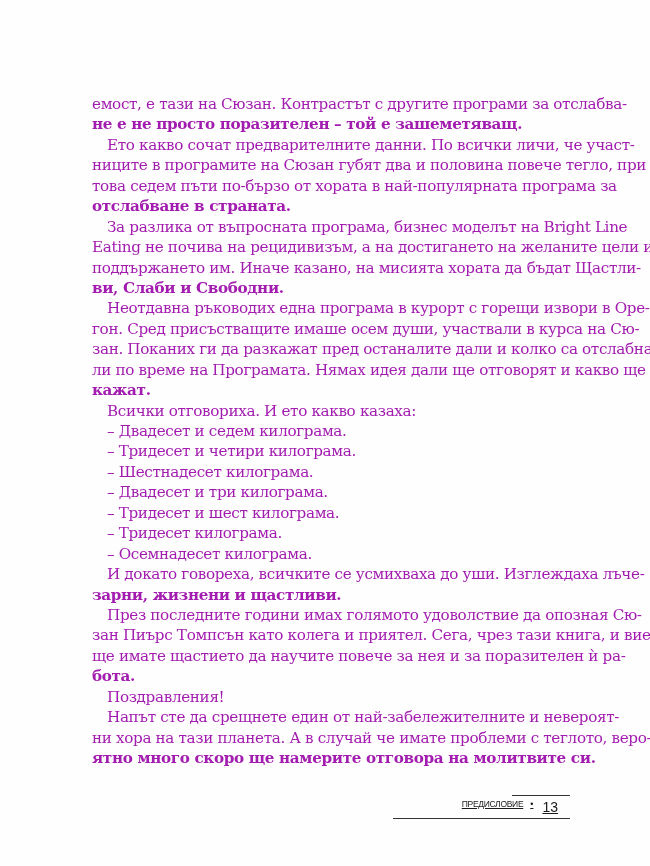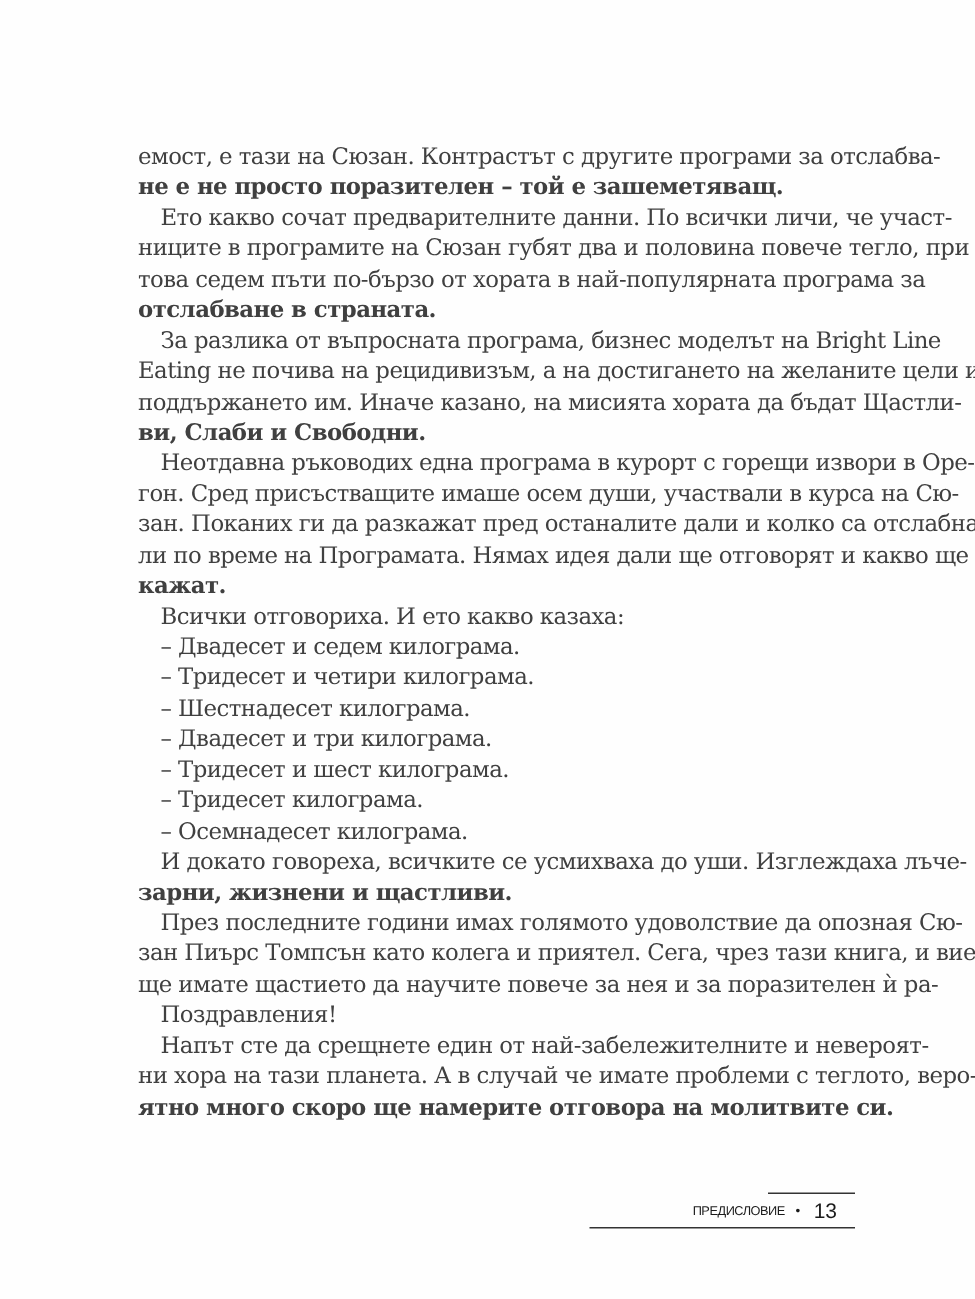--- a/index.html
+++ b/index.html
@@ -1,31 +1,31 @@
 <!DOCTYPE html>
 <html><head>
   <meta charset="utf-8">
   <style>
     html, body { margin: 0; padding: 0; background: #ffffff; }
     body { width: 650px; height: 866px; position: relative; overflow: hidden; }
     .page { position: absolute; left: 0; top: 0; width: 650px; height: 866px; background: #fefefe; }
     .text-block {
       position: absolute; left: 92px; top: 94px; width: 481px;
       font-family: "DejaVu Serif", "Liberation Serif", serif;
-      font-size: 15.2px; line-height: 20.45px; color: #404040;
+      font-size: 15.2px; line-height: 20.45px; color: #a21caf;
       letter-spacing: -0.35px;
     }
     .line { display: block; white-space: nowrap; height: 20.45px; text-align: justify; text-align-last: justify; }
     .line.last { text-align-last: left; font-weight: bold; }
     .line.indent { padding-left: 15px; }
     .line.dash { padding-left: 15px; text-align-last: left; }
     .footer-top-rule { position: absolute; left: 512px; top: 795px; width: 58px; height: 0; border-top: 1.2px solid #333; }
     .footer-bottom-rule { position: absolute; left: 393px; top: 818px; width: 177px; height: 0; border-top: 1.2px solid #333; }
     .footer { position: absolute; left: 440px; top: 799px; width: 130px; height: 16px;
-      font-family: "Liberation Sans", sans-serif; color: #1a1a1a; display: flex; align-items: center; justify-content: flex-end; }
+      font-family: "Liberation Sans", sans-serif; color: #1a1a1a; display: flex; justify-content: flex-end; text-decoration: underline; }
     .running-head { font-size: 8.5px; letter-spacing: -0.3px; margin-right: 7px; }
     .bullet { font-size: 9px; margin-right: 9px; }
     .page-number { font-size: 14px; margin-right: 12px; }
   </style>
 </head>
 <body>
 
 <div class="page">
   <div class="text-block" id="body-text">
       <span class="line">емост, е тази на Сюзан. Контрастът с другите програми за отслабва-</span>
@@ -49,20 +49,21 @@
       <span class="line dash">– Шестнадесет килограма.</span>
       <span class="line dash">– Двадесет и три килограма.</span>
       <span class="line dash">– Тридесет и шест килограма.</span>
       <span class="line dash">– Тридесет килограма.</span>
       <span class="line dash">– Осемнадесет килограма.</span>
       <span class="line indent">И докато говореха, всичките се усмихваха до уши. Изглеждаха лъче-</span>
       <span class="line last">зарни, жизнени и щастливи.</span>
       <span class="line indent">През последните години имах голямото удоволствие да опозная Сю-</span>
       <span class="line">зан Пиърс Томпсън като колега и приятел. Сега, чрез тази книга, и вие</span>
       <span class="line">ще имате щастието да научите повече за нея и за поразителен ѝ ра-</span>
+      <span class="line last">бота.</span>
       <span class="line dash">Поздравления!</span>
       <span class="line indent">Напът сте да срещнете един от най-забележителните и невероят-</span>
       <span class="line">ни хора на тази планета. А в случай че имате проблеми с теглото, веро-</span>
       <span class="line last">ятно много скоро ще намерите отговора на молитвите си.</span>
     </div>
 
   <div class="footer-top-rule"></div>
   <div class="footer">
     <span class="running-head">ПРЕДИСЛОВИЕ</span>
     <span class="bullet">•</span>

